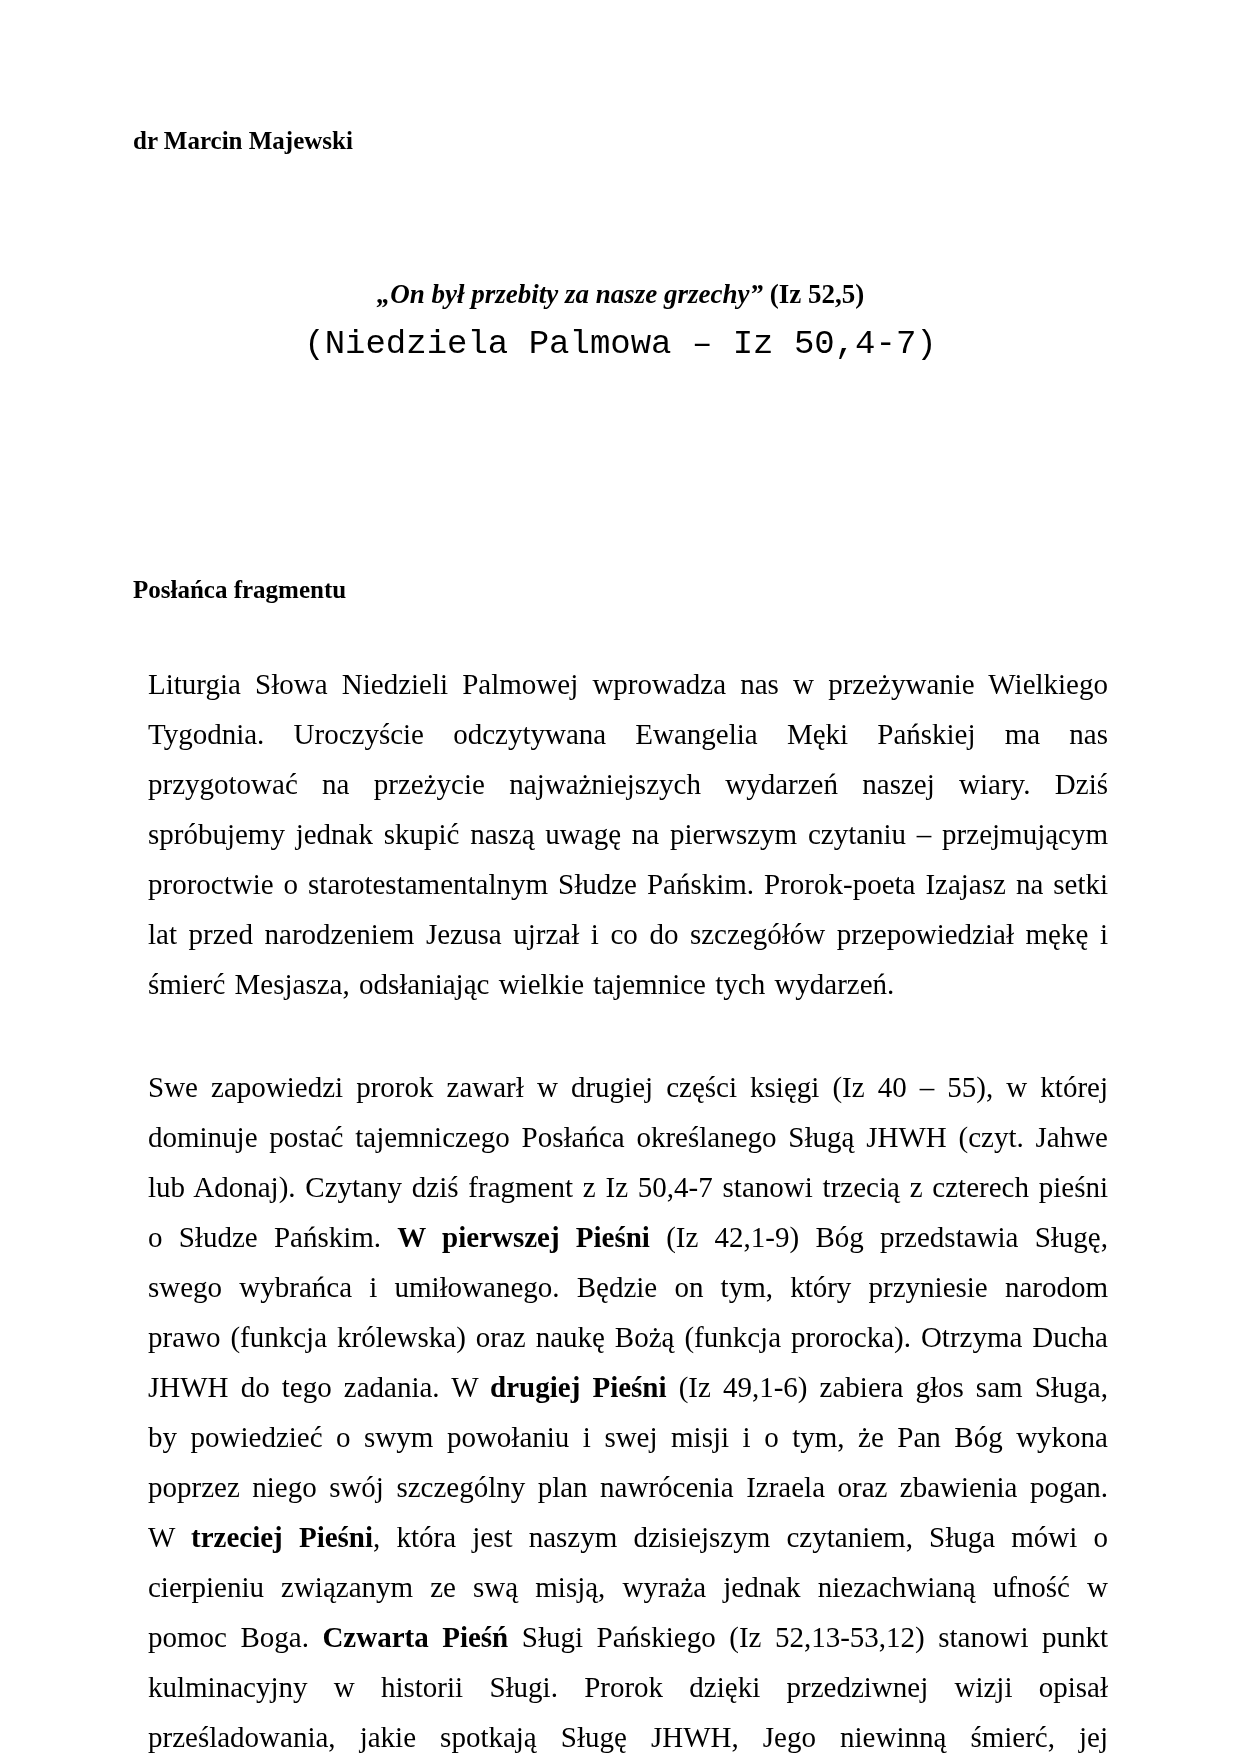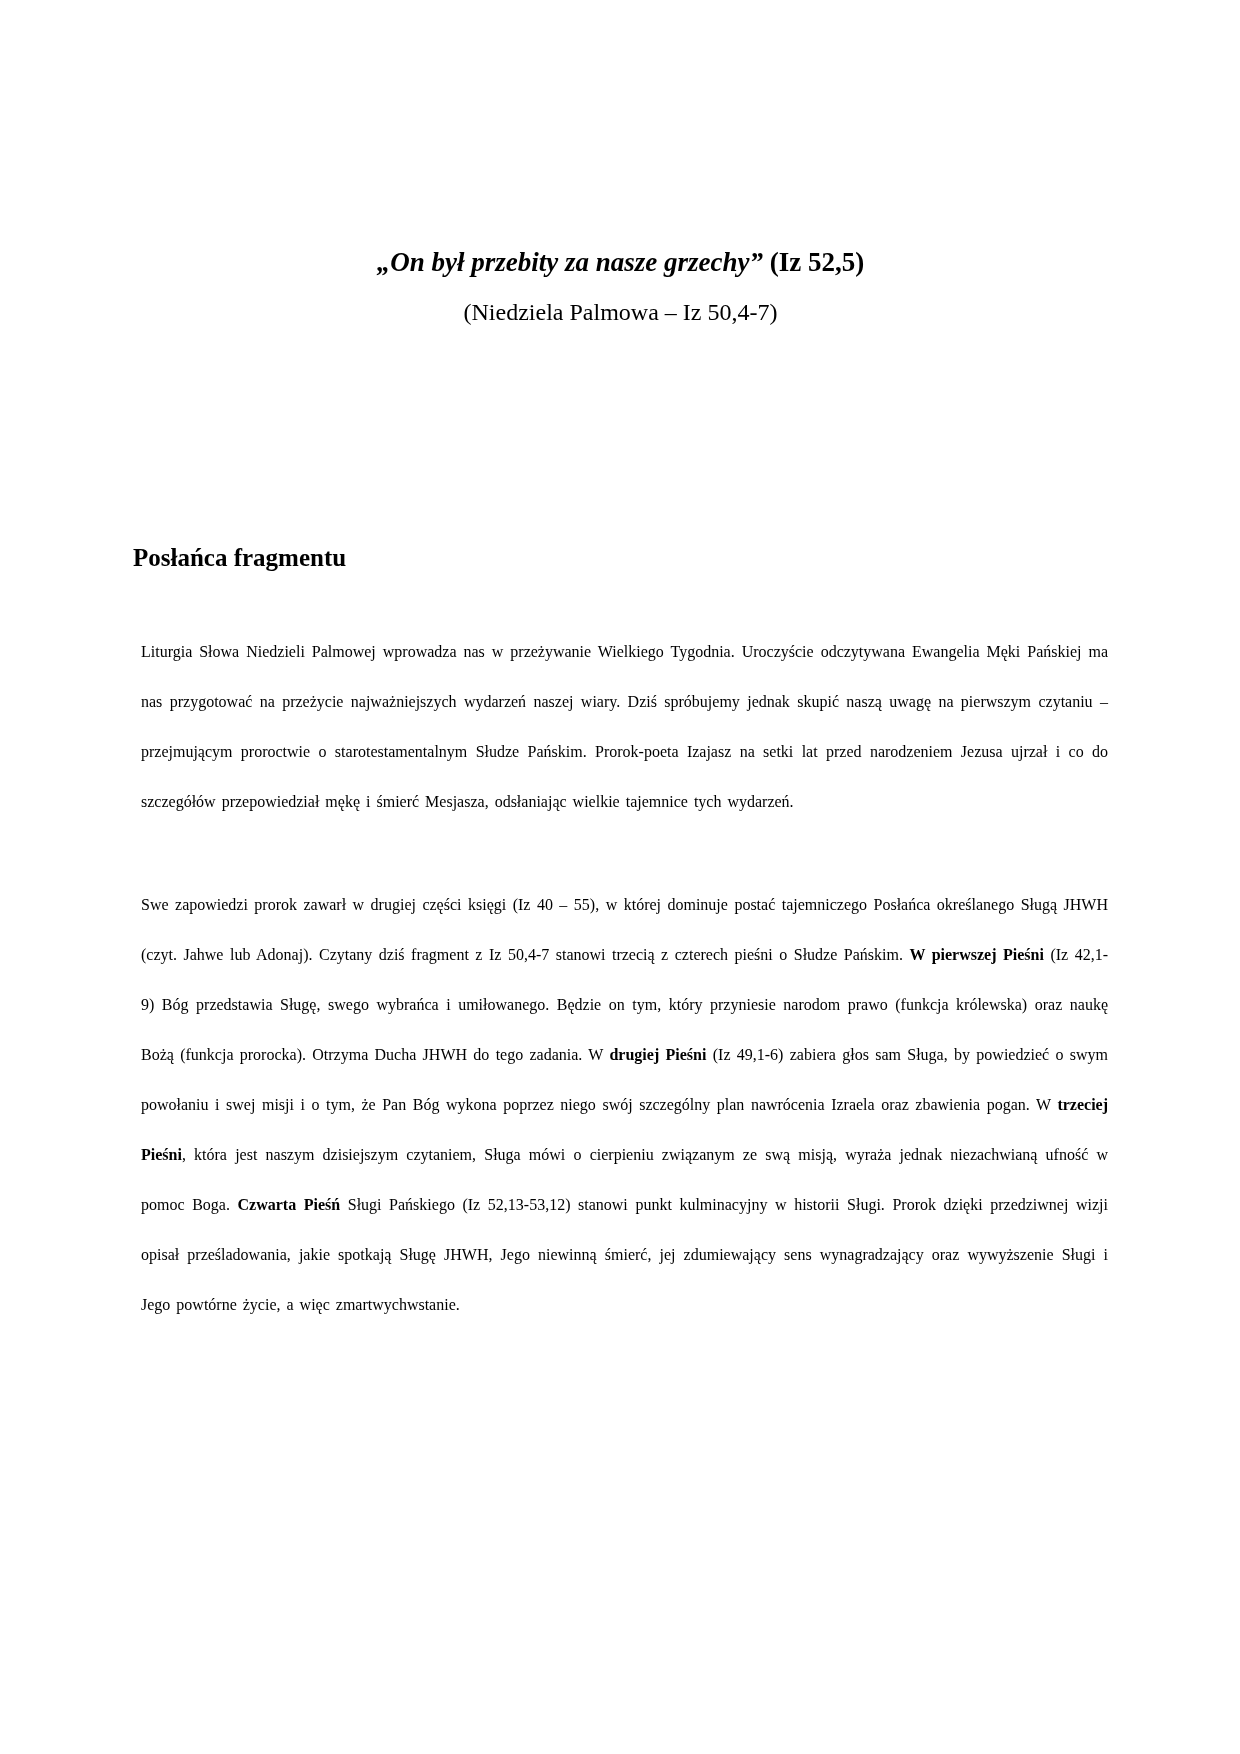--- a/index.html
+++ b/index.html
@@ -37,45 +37,47 @@
     text-align: center;
   }
   .title-quote-line {
     font-size: 27px;
   }
   .title-main-line {
     font-size: 28px;
     font-weight: bold;
   }
   .title-sub-line {
-    font-size: 24px;
+    font-size: 34px;
+    font-family: Liberation Mono, monospace;
   }
   .section-heading {
     margin: 205px 0 0 0;
     font-size: 25px;
     font-weight: bold;
     line-height: 32px;
     text-align: left;
   }
   .para {
-    margin: 53px 0 0 8px;
-    font-size: 16px;
+    margin: 53px 0 0 15px;
+    font-size: 29px;
     line-height: 50px;
     text-align: justify;
     word-spacing: 2px;
   }
   .b  { font-weight: bold; }
   .i  { }
   .bi { font-weight: bold; font-style: italic; }
 </style>
 </head>
 <body>
 
 <div class="page">
 
+  <p class="author">dr Marcin Majewski</p>
 
   <div class="title-block">
     <p class="title-quote-line"><span class="bi">„On był przebity za nasze grzechy”</span><span class="b"> (Iz 52,5)</span></p>
     <p class="title-sub-line">(Niedziela Palmowa – Iz 50,4-7)</p>
   </div>
 
   <p class="section-heading">Posłańca fragmentu</p>
 
   <div>
     <p class="para"><span>Liturgia Słowa Niedzieli Palmowej wprowadza nas w przeżywanie Wielkiego Tygodnia. Uroczyście odczytywana Ewangelia Męki Pańskiej ma nas przygotować na przeżycie najważniejszych wydarzeń naszej wiary. Dziś spróbujemy jednak skupić naszą uwagę na pierwszym czytaniu – przejmującym proroctwie o starotestamentalnym Słudze Pańskim. Prorok-poeta Izajasz na setki lat przed narodzeniem Jezusa ujrzał i co do szczegółów przepowiedział mękę i śmierć Mesjasza, odsłaniając wielkie tajemnice tych wydarzeń.</span></p>

